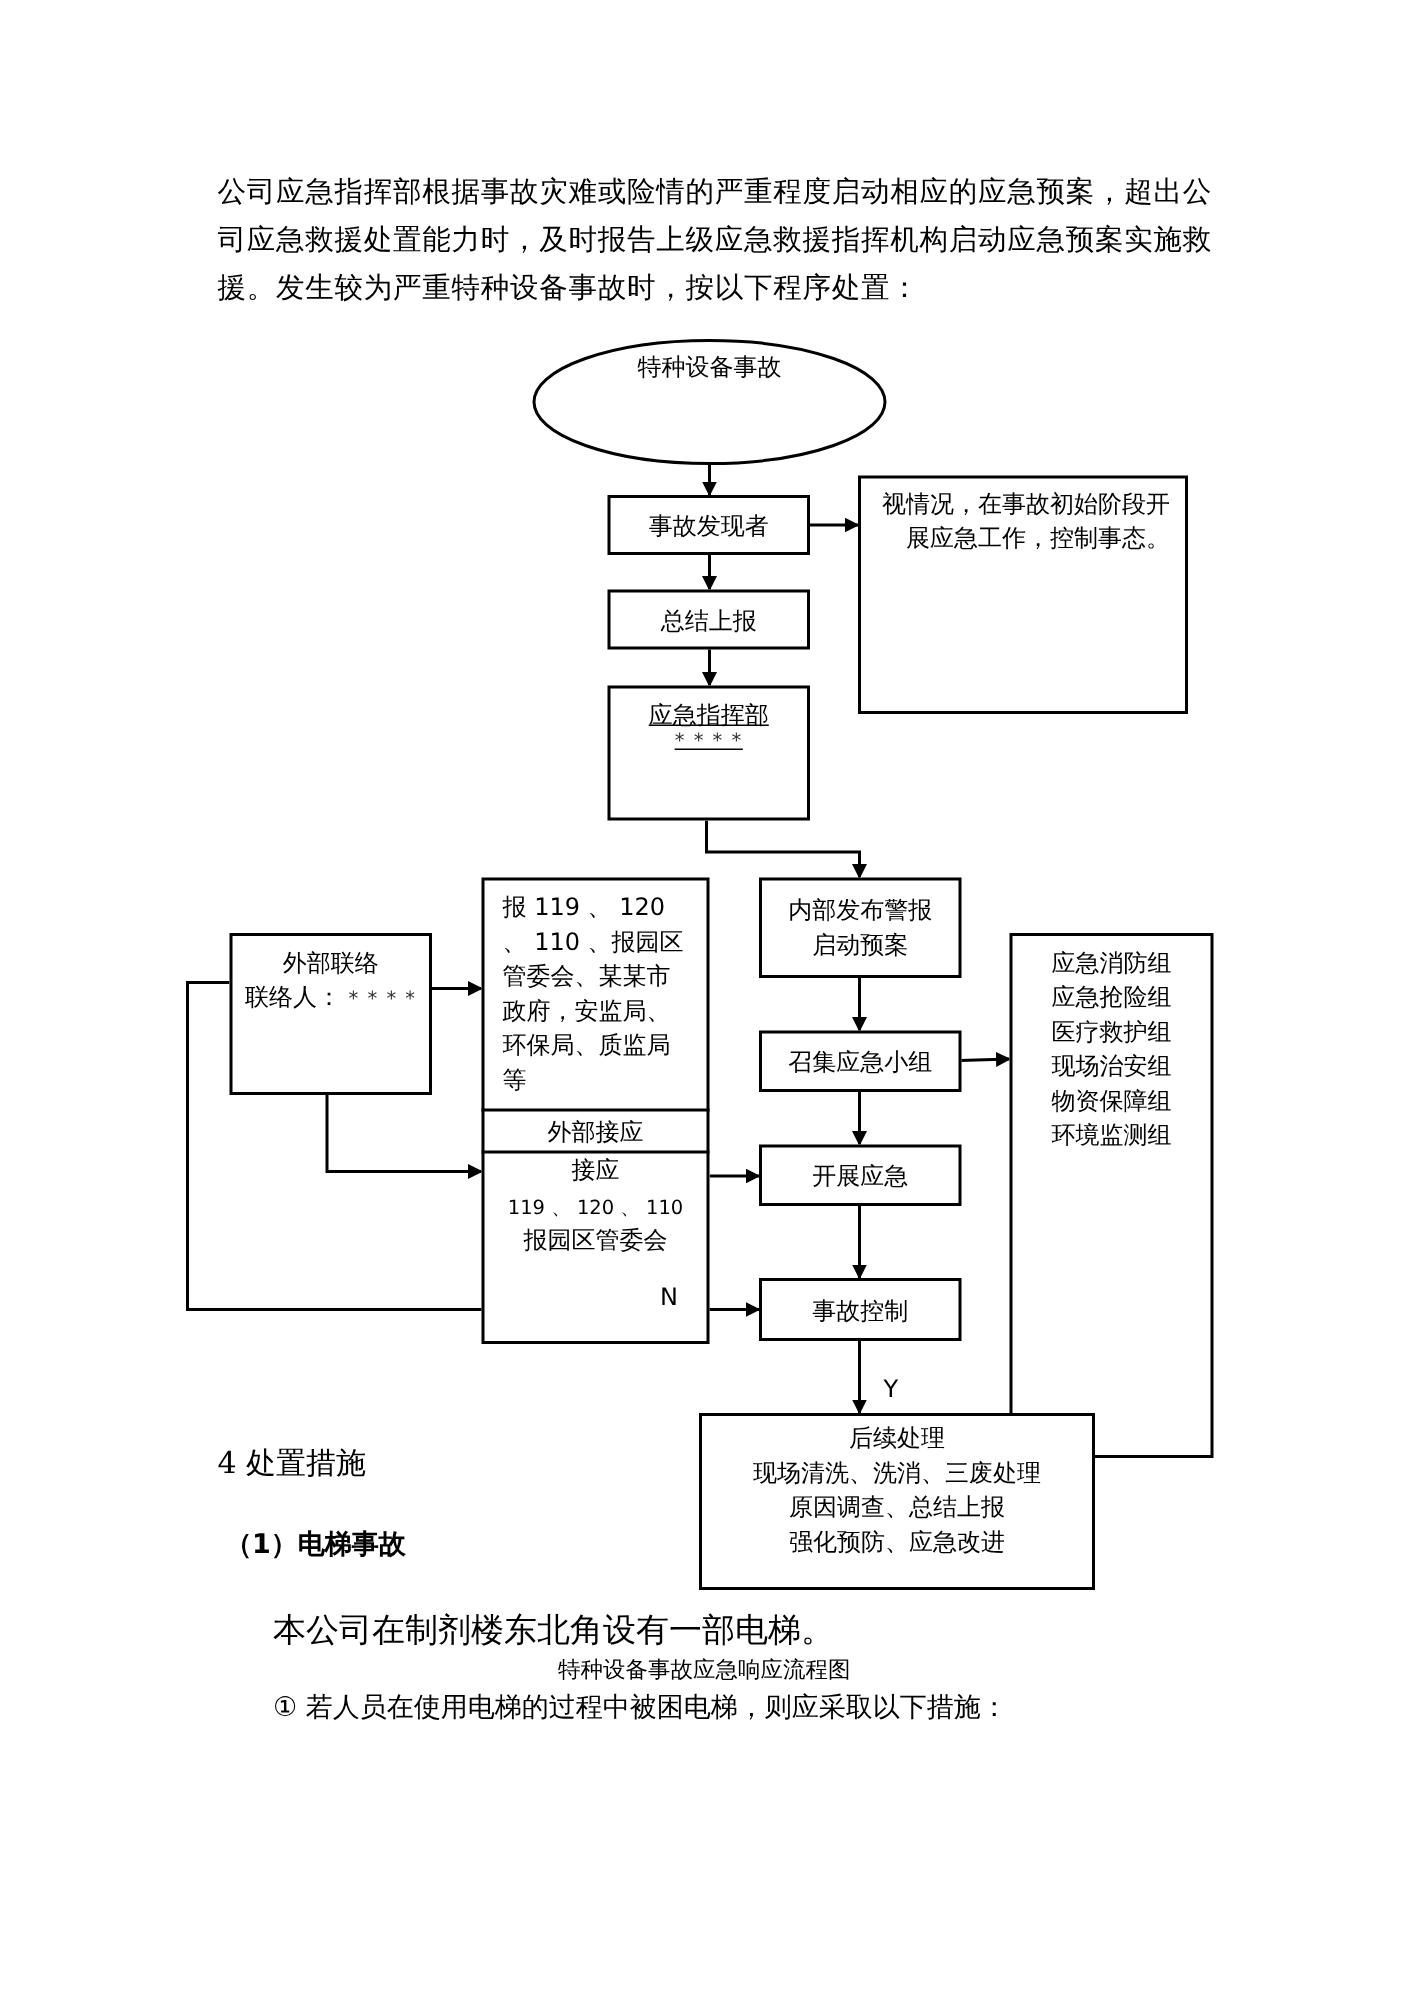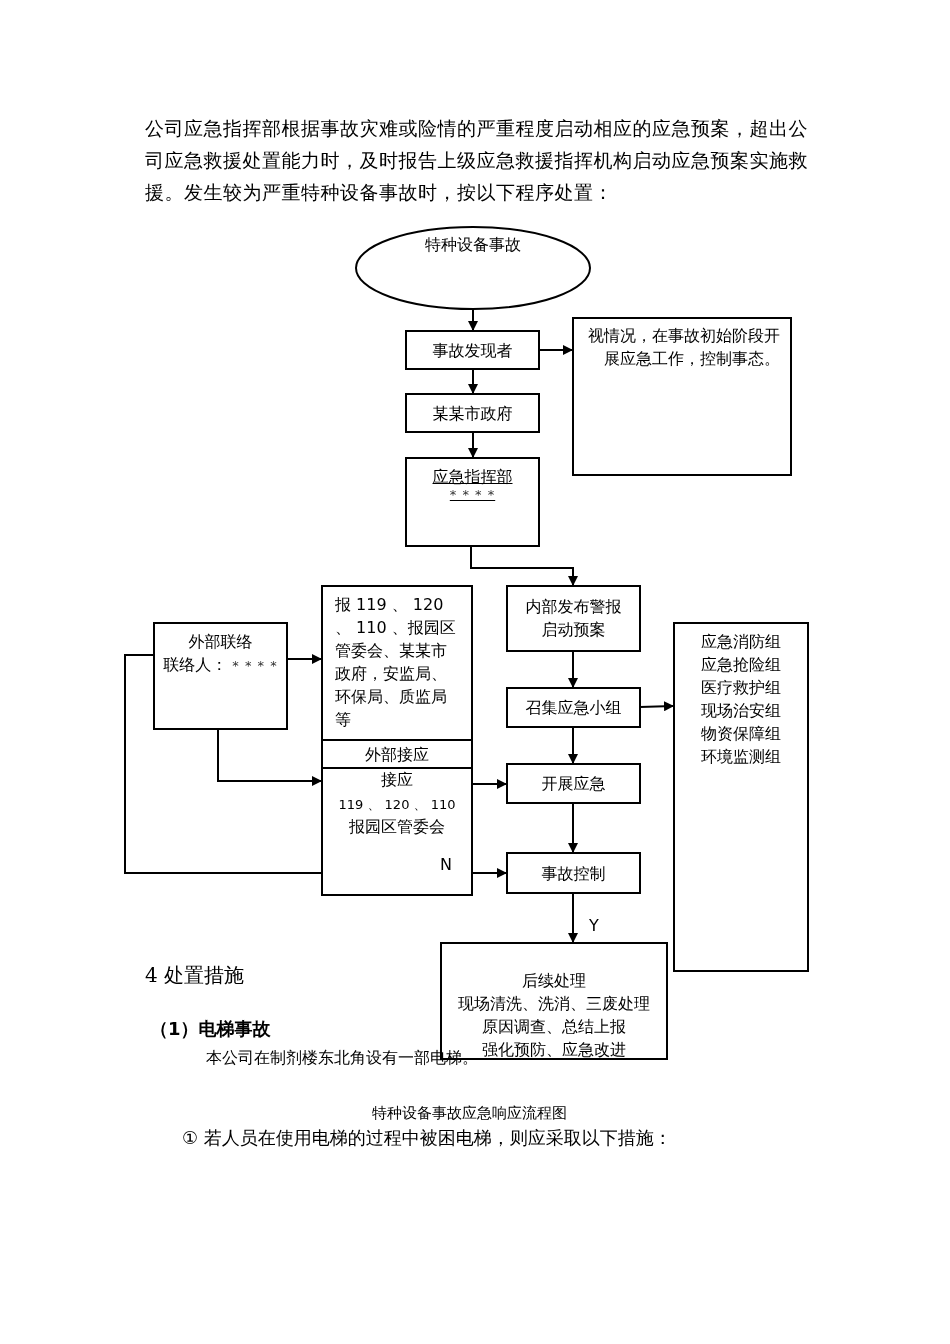--- a/index.html
+++ b/index.html
@@ -49,21 +49,21 @@
 
 <div class="box" style="left:405px; top:330px; width:135px; height:40px; padding-top:7px;">
   <span class="t">事故发现者</span>
 </div>
 
 <div class="box" style="left:572px; top:317px; width:220px; height:159px; text-align:right; padding:5px 10px 0 12px;">
   <span>视情况，在事故初始阶段开展应急工作，控制事态。</span>
 </div>
 
 <div class="box" style="left:405px; top:393px; width:135px; height:40px; padding-top:7px;">
-  <span class="t">某某市政府</span>
+  <span class="t">总结上报</span>
 </div>
 
 <div class="box" style="left:405px; top:457px; width:135px; height:90px; padding-top:6px;text-decoration:underline;">
   <span class="t">应急指挥部</span>
   <span class="t small" style="line-height:14px;">* * * *</span>
 </div>
 
 <div class="box" style="left:153px; top:622px; width:135px; height:108px; padding-top:6px;">
   <span class="t">外部联络</span>
   <span class="t">
@@ -103,25 +103,25 @@
 
 <div class="box" style="left:506px; top:763px; width:135px; height:41px; padding-top:7px;">
   <span class="t">开展应急</span>
 </div>
 
 <div class="box" style="left:506px; top:852px; width:135px; height:42px; padding-top:8px;">
   <span class="t">事故控制</span>
 </div>
 <div class="label" style="left:589px; top:916px;">Y</div>
 
-<div class="box" style="left:440px; top:942px; width:228px; height:118px; padding-top:25px;">
+<div class="box" style="left:466px; top:942px; width:264px; height:118px; padding-top:3px;">
   <span class="t">后续处理</span>
   <span class="t">现场清洗、洗消、三废处理</span>
   <span class="t">原因调查、总结上报</span>
   <span class="t">强化预防、应急改进</span>
 </div>
 
 <div class="abs serif" style="left:145px; top:962px; font-size:20px;">4 处置措施</div>
 <div class="abs" style="left:150px; top:1017px; font-size:18px; font-weight:bold;">（1）电梯事故</div>
 
-<div class="abs" style="left:182px; top:1048px; font-size:16px;margin-left:24px;">本公司在制剂楼东北角设有一部电梯。</div>
+<div class="abs" style="left:182px; top:1072px; font-size:22px;">本公司在制剂楼东北角设有一部电梯。</div>
 <div class="abs" style="left:372px; top:1104px; font-size:15px;">特种设备事故应急响应流程图</div>
 <div class="abs" style="left:182px; top:1126px; font-size:18px;">① 若人员在使用电梯的过程中被困电梯，则应采取以下措施：</div>
 
 </body></html>

